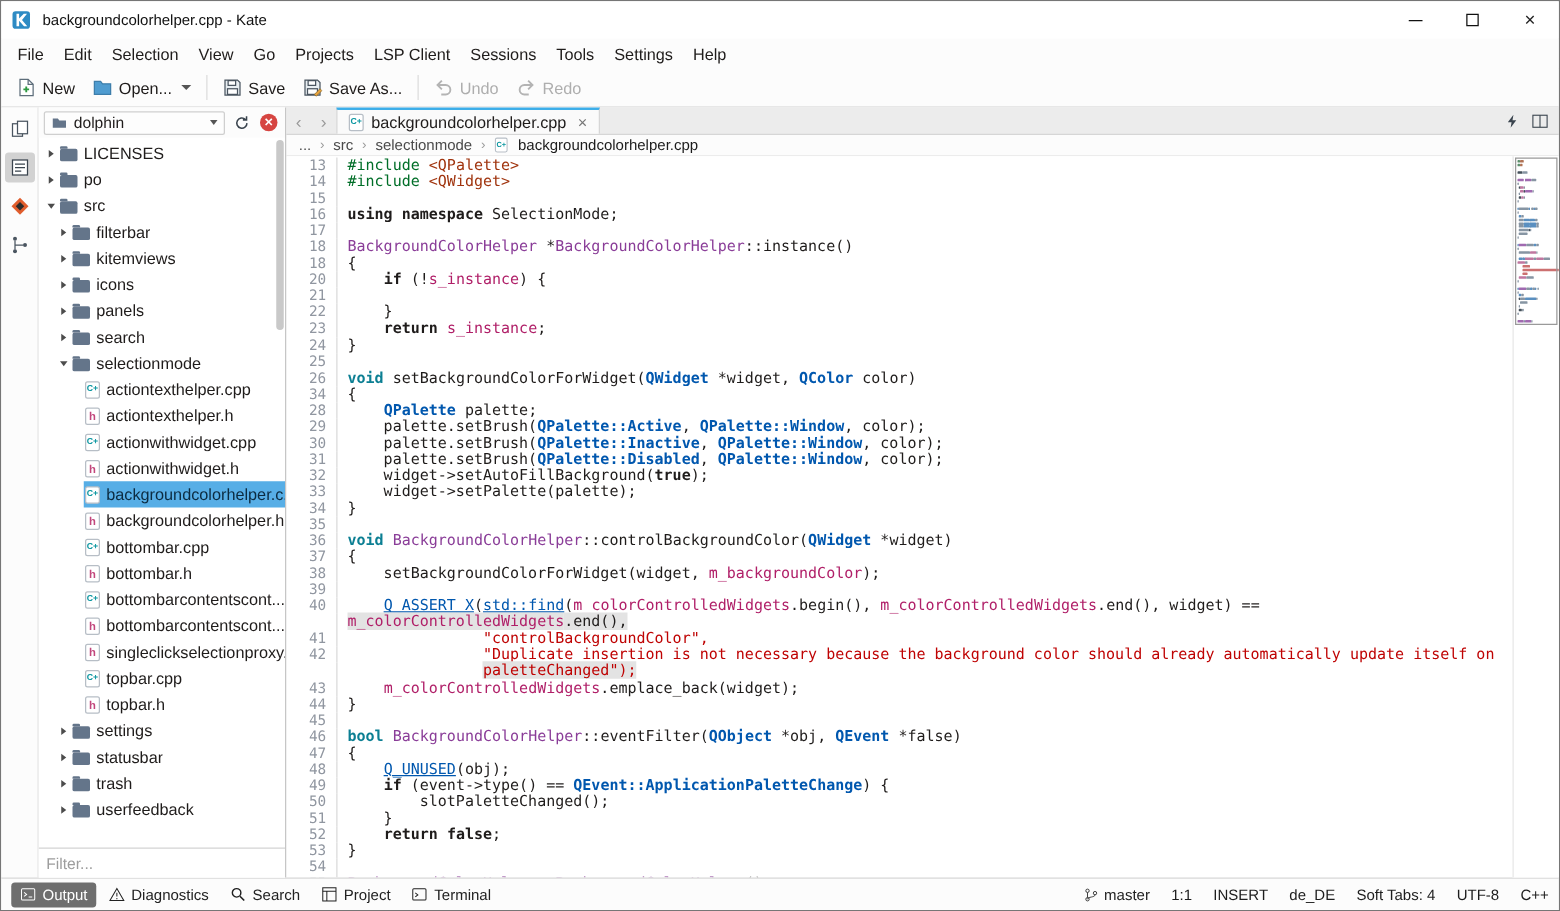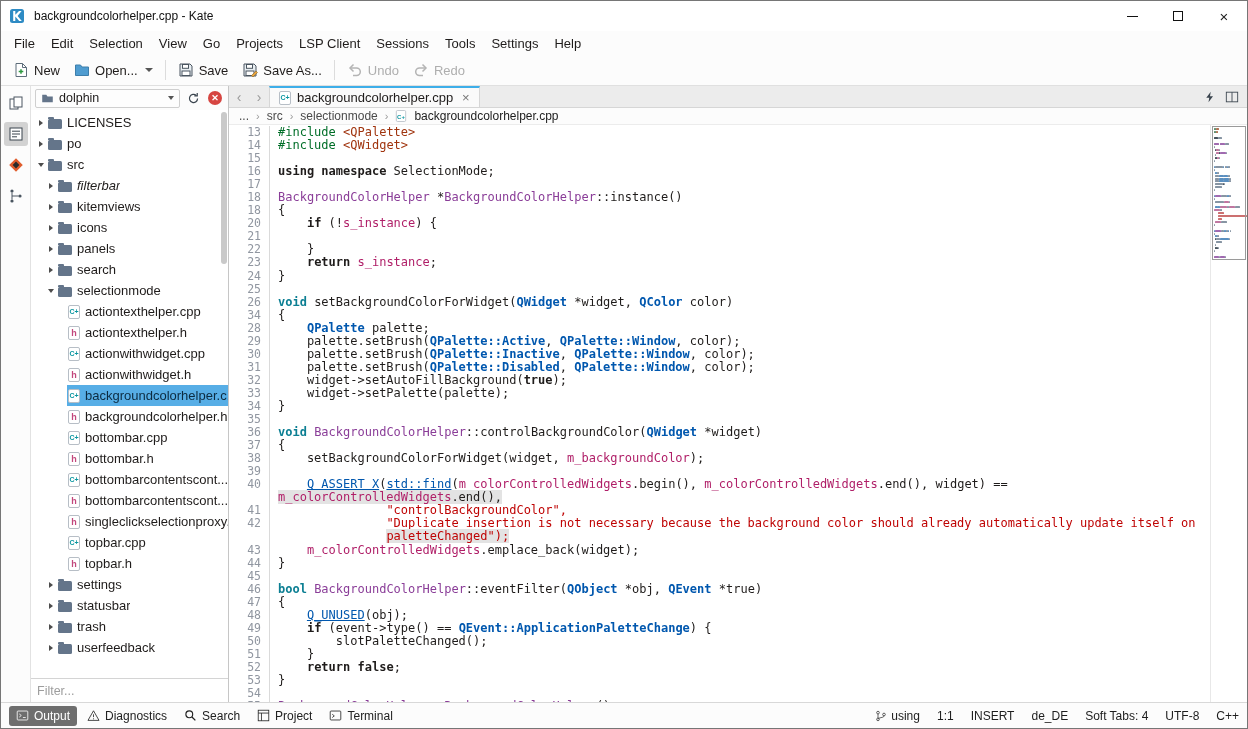--- a/index.html
+++ b/index.html
@@ -292,21 +292,21 @@
           </div>
           <div class="tree-row" style="padding-left: 4px;">
             <span class="tw">
               <span class="tri-d"></span>
             </span>
             <span class="row-content">
               <span class="fi-folder"></span>
               <span class="tree-label">src</span>
             </span>
           </div>
-          <div class="tree-row" style="padding-left: 14px; font-style: italic;">
+          <div class="tree-row" style="padding-left: 14px;">
             <span class="tw">
               <span class="tri-r"></span>
             </span>
             <span class="row-content">
               <span class="fi-folder"></span>
               <span class="tree-label">filterbar</span>
             </span>
           </div>
           <div class="tree-row" style="padding-left: 14px;">
             <span class="tw">
@@ -559,21 +559,21 @@
             <div class="cl"><span class="gut">38</span><span class="ct"><span class="c-pl">    setBackgroundColorForWidget(widget, </span><span class="c-mem">m_backgroundColor</span><span class="c-pl">);</span></span></div>
             <div class="cl"><span class="gut">39</span><span class="ct"></span></div>
             <div class="cl"><span class="gut">40</span><span class="ct"><span class="c-pl">    </span><span class="c-mac">Q_ASSERT_X</span><span class="c-pl">(</span><span class="c-mac">std::find</span><span class="c-pl">(</span><span class="c-mem">m_colorControlledWidgets</span><span class="c-pl">.begin(), </span><span class="c-mem">m_colorControlledWidgets</span><span class="c-pl">.end(), widget) ==</span></span></div>
             <div class="cl"><span class="gut"></span><span class="ct"><span class="c-mem hl">m_colorControlledWidgets</span><span class="c-pl hl">.end(),</span></span></div>
             <div class="cl"><span class="gut">41</span><span class="ct"><span class="c-pl">               </span><span class="c-str">"controlBackgroundColor",</span></span></div>
             <div class="cl"><span class="gut">42</span><span class="ct"><span class="c-pl">               </span><span class="c-str">"Duplicate insertion is not necessary because the background color should already automatically update itself on</span></span></div>
             <div class="cl"><span class="gut"></span><span class="ct"><span class="c-pl">               </span><span class="c-str hl">paletteChanged");</span></span></div>
             <div class="cl"><span class="gut">43</span><span class="ct"><span class="c-pl">    </span><span class="c-mem">m_colorControlledWidgets</span><span class="c-pl">.emplace_back(widget);</span></span></div>
             <div class="cl"><span class="gut">44</span><span class="ct"><span class="c-pl">}</span></span></div>
             <div class="cl"><span class="gut">45</span><span class="ct"></span></div>
-            <div class="cl"><span class="gut">46</span><span class="ct"><span class="c-dt">bool</span><span class="c-pl"> </span><span class="c-cls">BackgroundColorHelper</span><span class="c-pl">::eventFilter(</span><span class="c-qt">QObject</span><span class="c-pl"> *obj, </span><span class="c-qt">QEvent</span><span class="c-pl"> *true)</span></span></div>
+            <div class="cl"><span class="gut">46</span><span class="ct"><span class="c-dt">bool</span><span class="c-pl"> </span><span class="c-cls">BackgroundColorHelper</span><span class="c-pl">::eventFilter(</span><span class="c-qt">QObject</span><span class="c-pl"> *obj, </span><span class="c-qt">QEvent</span><span class="c-pl"> *false)</span></span></div>
             <div class="cl"><span class="gut">47</span><span class="ct"><span class="c-pl">{</span></span></div>
             <div class="cl"><span class="gut">48</span><span class="ct"><span class="c-pl">    </span><span class="c-mac">Q_UNUSED</span><span class="c-pl">(obj);</span></span></div>
             <div class="cl"><span class="gut">49</span><span class="ct"><span class="c-pl">    </span><span class="c-kw">if</span><span class="c-pl"> (event-&gt;type() == </span><span class="c-qt">QEvent::ApplicationPaletteChange</span><span class="c-pl">) {</span></span></div>
             <div class="cl"><span class="gut">50</span><span class="ct"><span class="c-pl">        slotPaletteChanged();</span></span></div>
             <div class="cl"><span class="gut">51</span><span class="ct"><span class="c-pl">    }</span></span></div>
             <div class="cl"><span class="gut">52</span><span class="ct"><span class="c-pl">    </span><span class="c-kw">return</span><span class="c-pl"> </span><span class="c-kw">false</span><span class="c-pl">;</span></span></div>
             <div class="cl"><span class="gut">53</span><span class="ct"><span class="c-pl">}</span></span></div>
             <div class="cl"><span class="gut">54</span><span class="ct"></span></div>
             <div class="cl"><span class="gut">55</span><span class="ct"><span class="c-cls">BackgroundColorHelper</span><span class="c-pl">::</span><span class="c-cls">BackgroundColorHelper</span><span class="c-pl">()</span></span></div>
           </div>
@@ -861,21 +861,21 @@
     <div class="status">
       <span class="st-item">
         <span>
             <svg width="12" height="12" viewBox="0 0 16 16">
               <circle cx="4" cy="3.5" r="1.8" fill="none" stroke="#333"></circle>
               <circle cx="4" cy="12.5" r="1.8" fill="none" stroke="#333"></circle>
               <circle cx="12" cy="6" r="1.8" fill="none" stroke="#333"></circle>
               <path d="M4 5.3v5.4M12 7.8c0 3-8 1.8-8 4.7" fill="none" stroke="#333"></path>
             </svg>
           </span>
-        <span>using</span>
+        <span>master</span>
       </span>
       <span class="st-item">1:1</span>
       <span class="st-item">INSERT</span>
       <span class="st-item">de_DE</span>
       <span class="st-item">Soft Tabs: 4</span>
       <span class="st-item">UTF-8</span>
       <span class="st-item">C++</span>
     </div>
   </div>
 

